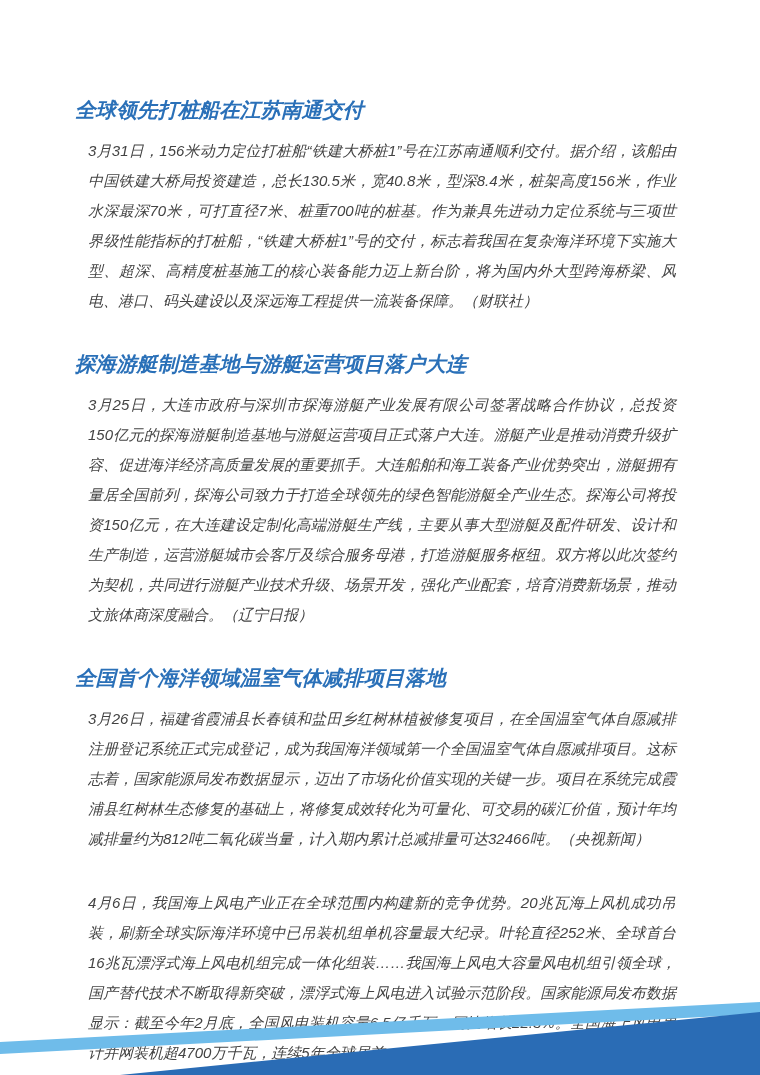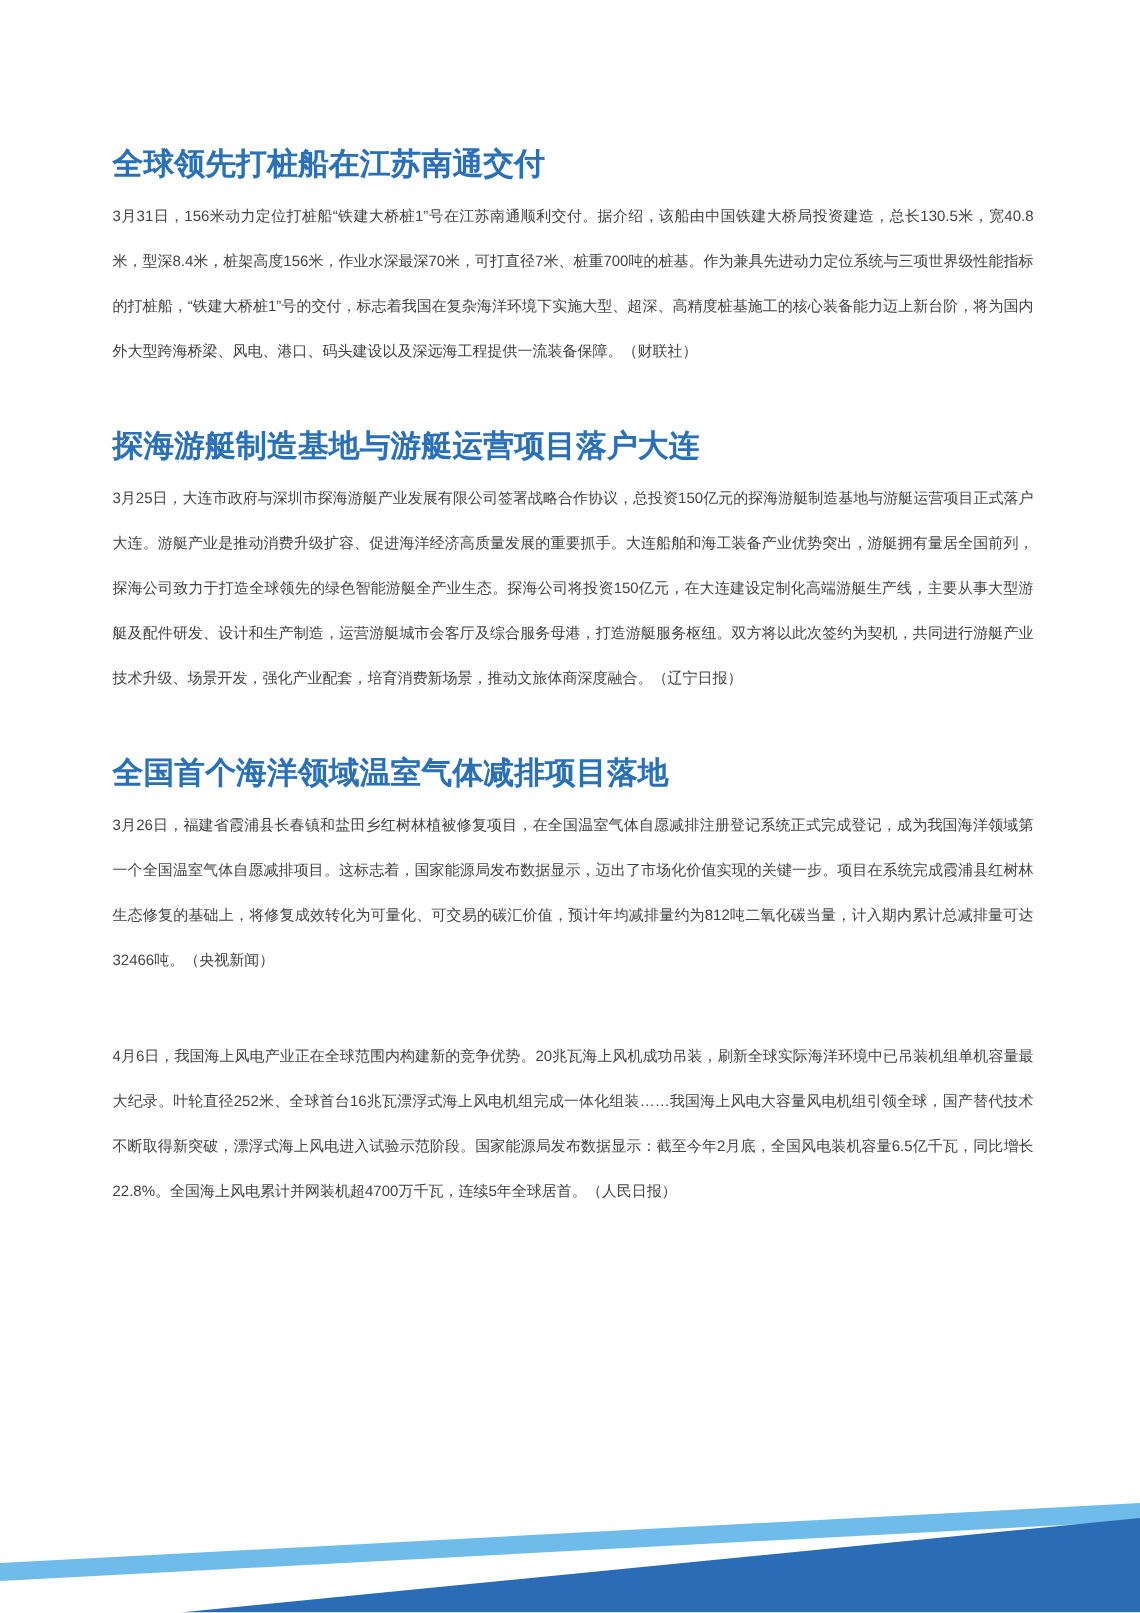--- a/index.html
+++ b/index.html
@@ -27,45 +27,46 @@
 
   .content {
     position: absolute;
     left: 75px;
     top: 96px;
     width: 614px;
   }
 
   .article {
     margin: 0 0 34px 0;
+    font-style: italic;
   }
   .article.spaced-top {
     margin-top: 26px;
   }
   .article:last-of-type {
     margin-bottom: 0;
   }
 
   .article-title {
     color: #2a70b8;
     font-size: 20.5px;
     font-weight: bold;
     line-height: 27px;
     letter-spacing: 0.1px;
     margin: 0 0 7px 0;
     white-space: nowrap;
   }
 
   .article-body {
     color: #434343;
-    font-size: 10px;
+    font-size: 15px;
     line-height: 30px;
     text-align: justify;
     text-justify: inter-ideograph;
-    margin: 0;
+    margin: 13px;
     letter-spacing: 0px;
   }
 
   
   .deco {
     position: absolute;
     left: 0;
     bottom: 0;
     width: 760px;
     height: 95px;

